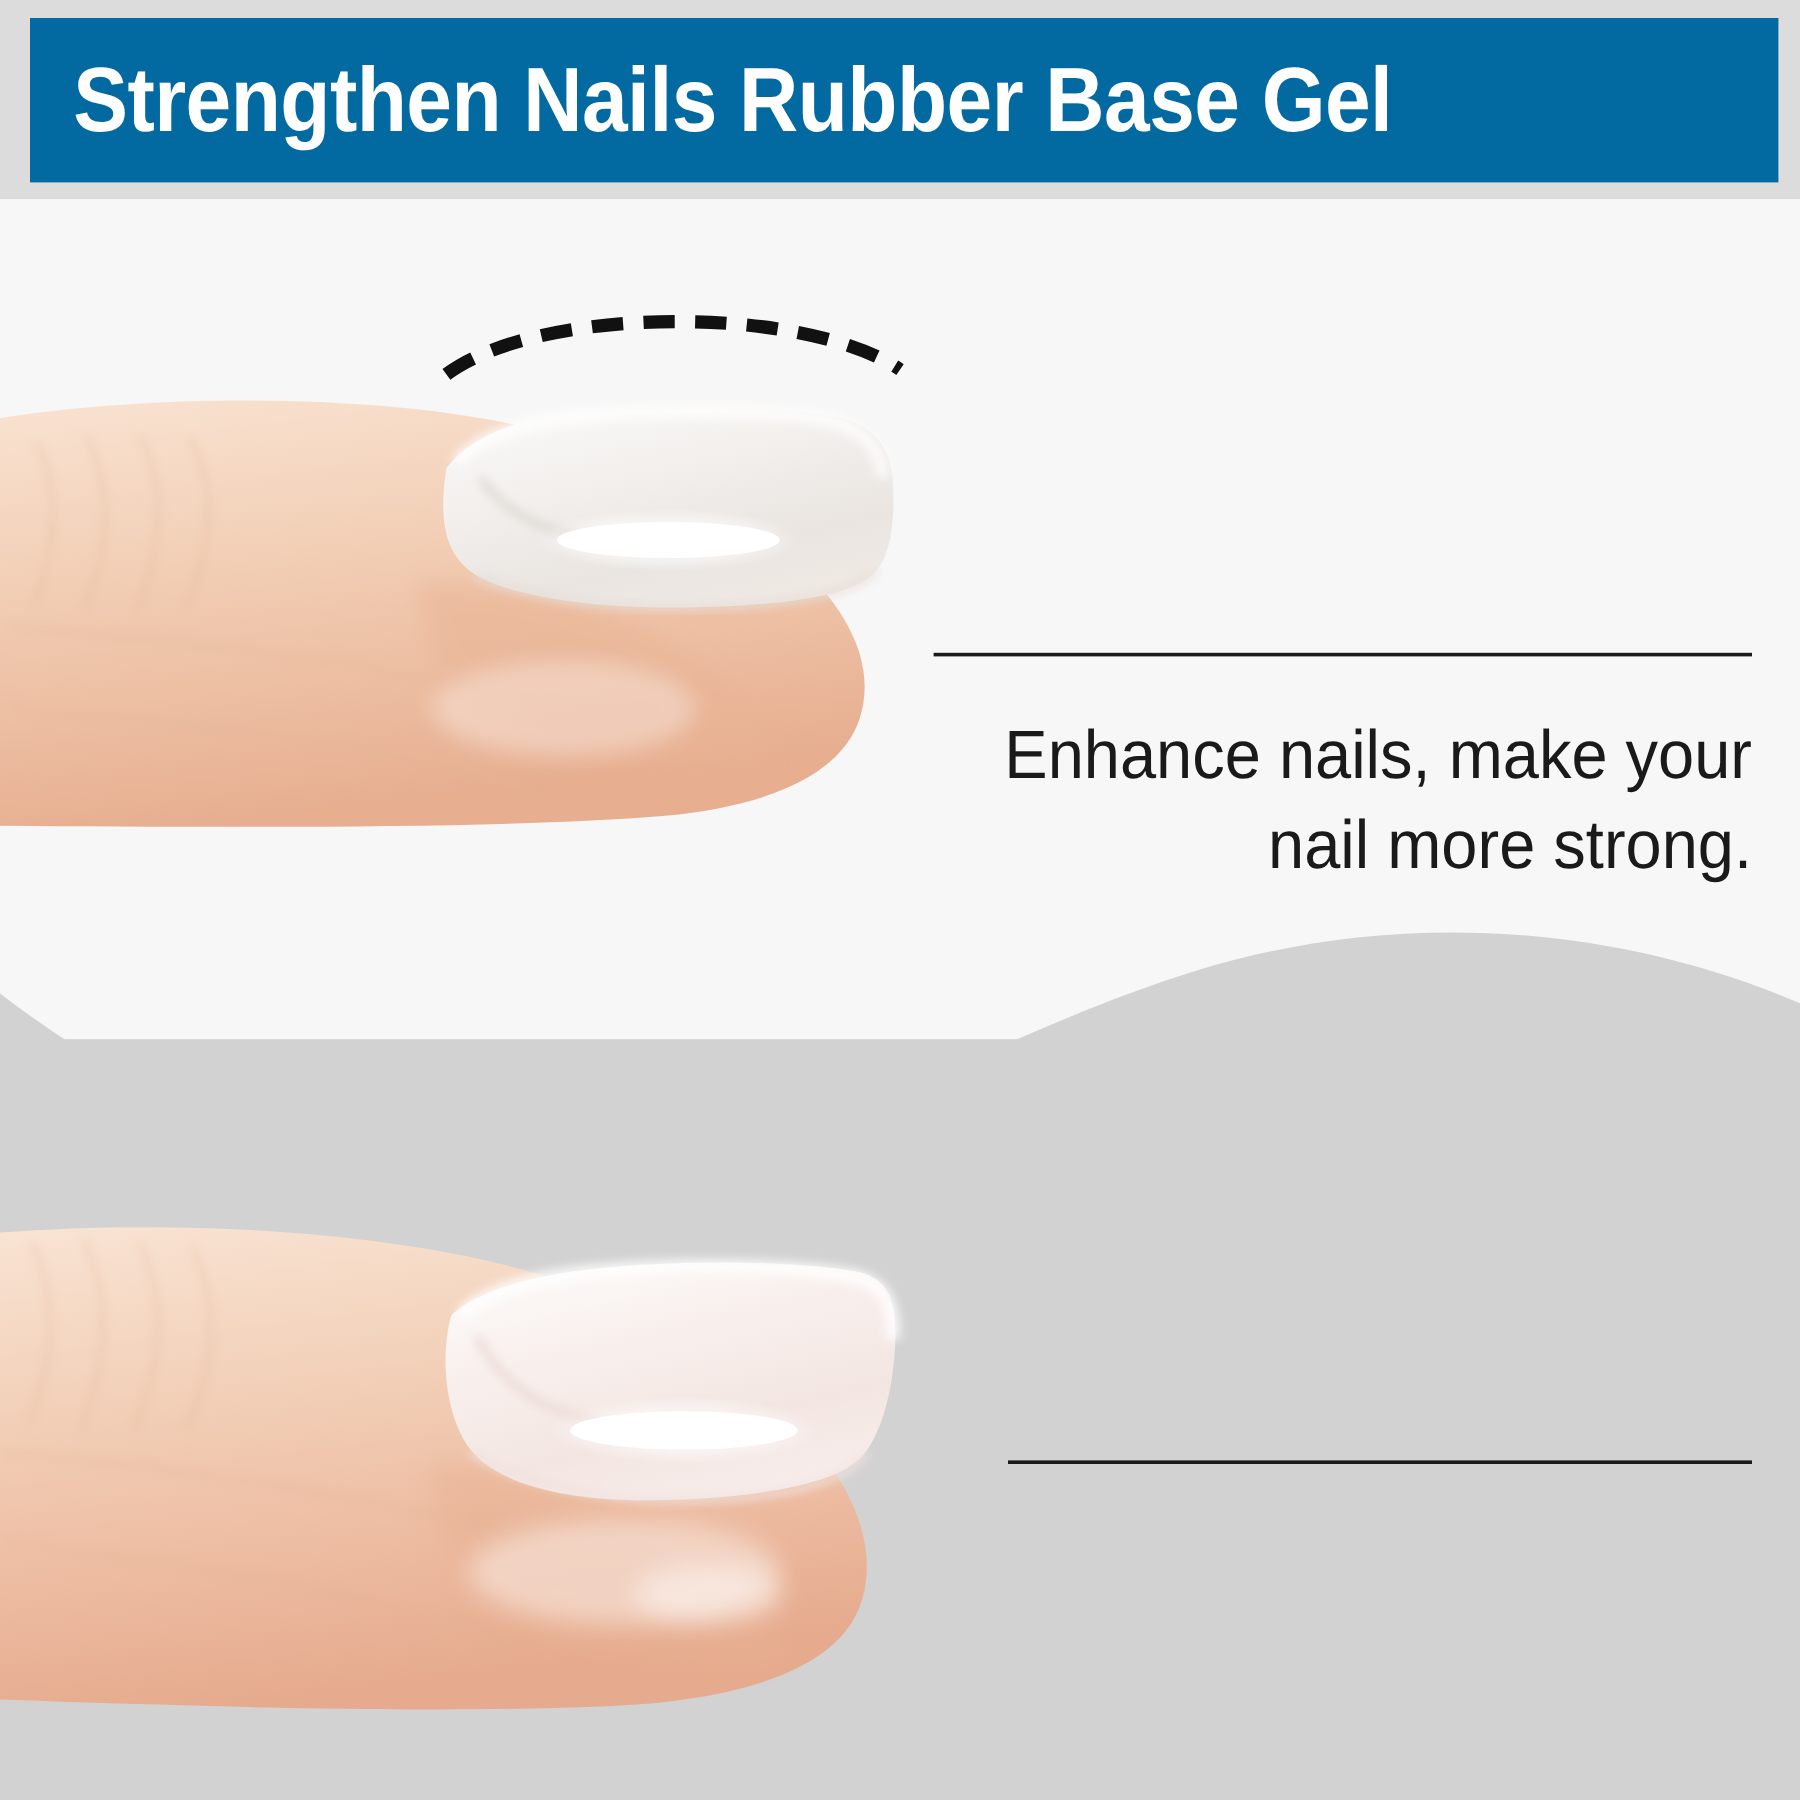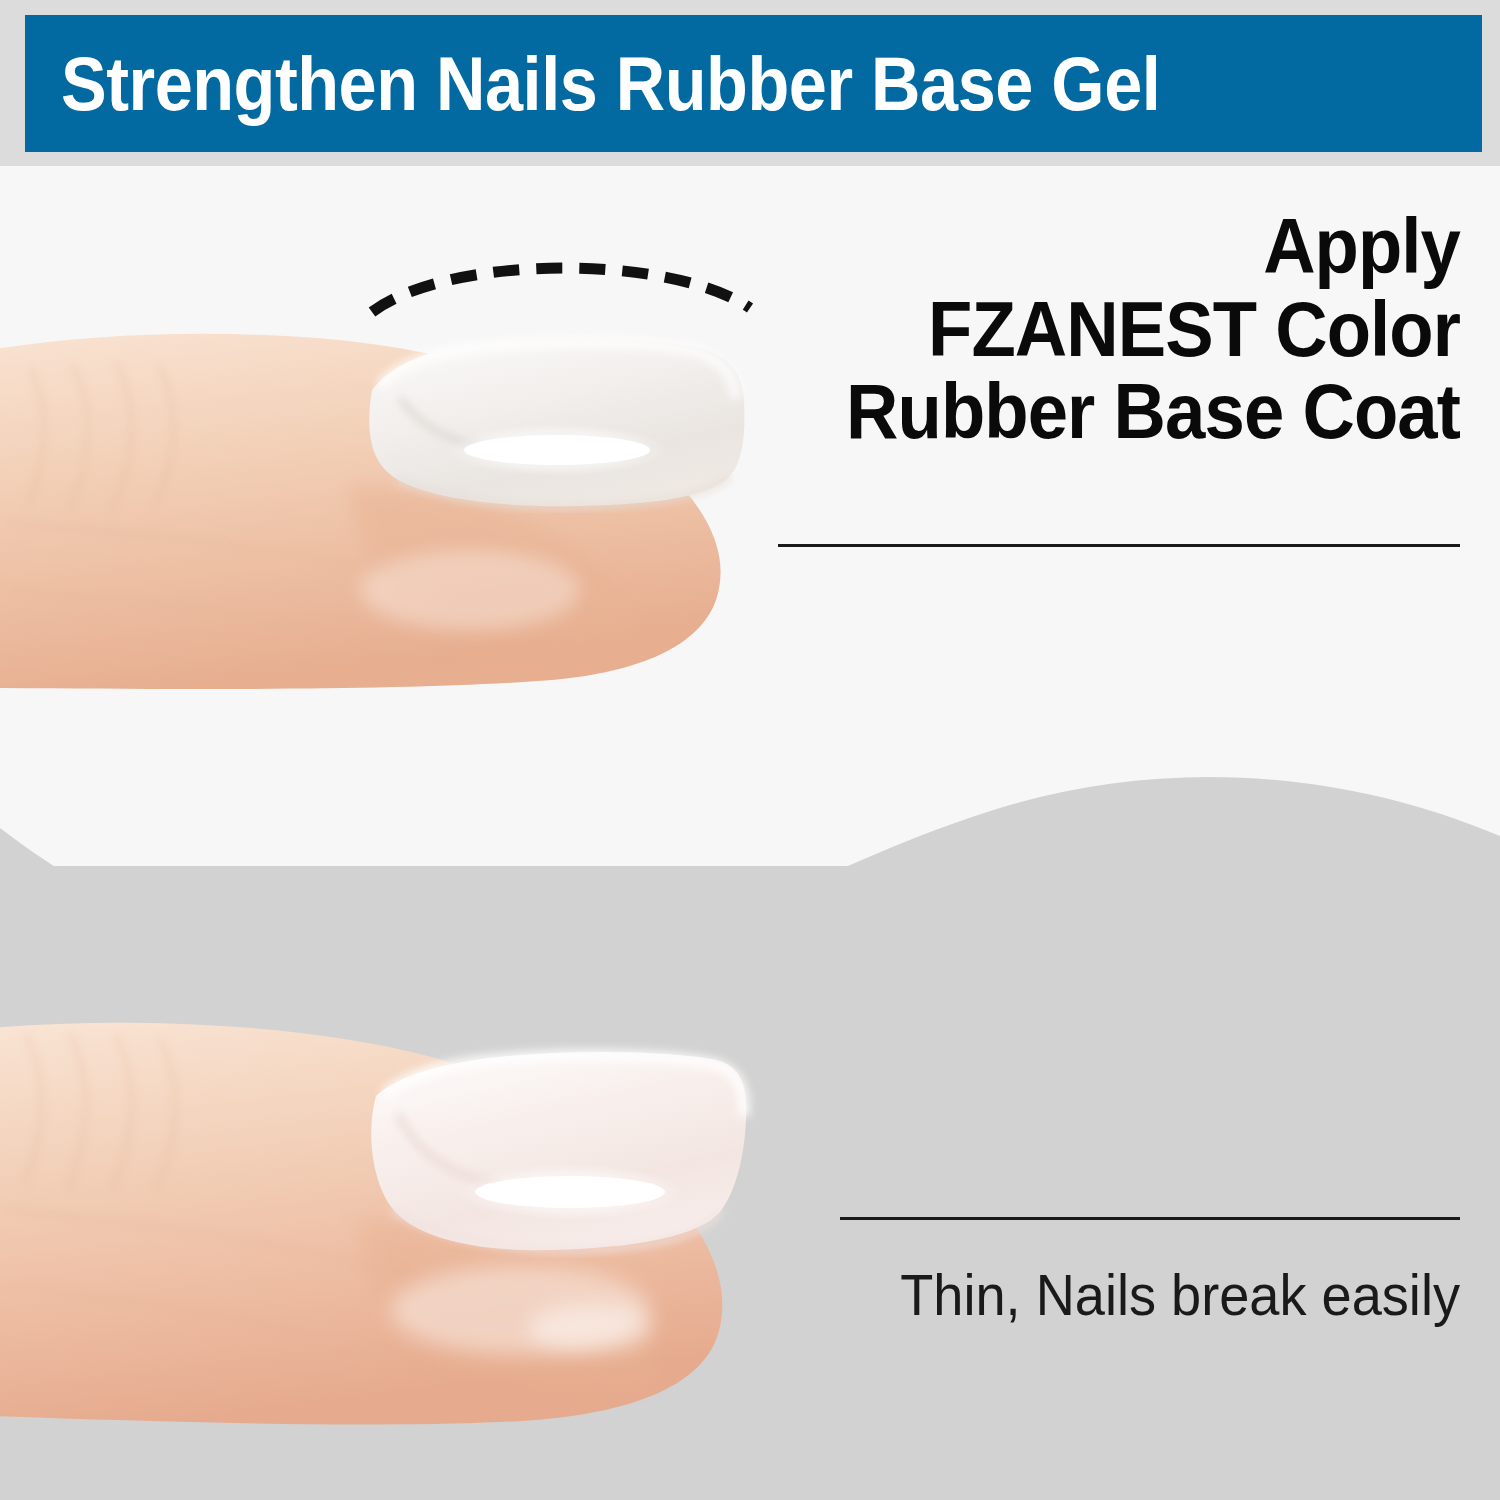--- a/index.html
+++ b/index.html
@@ -187,26 +187,25 @@
     <ellipse cx="557" cy="160" rx="93" ry="15" fill="#ffffff"></ellipse>
     <ellipse cx="557" cy="160" rx="110" ry="26" fill="url(#glowT)" opacity="0.8"></ellipse>
 
     <path d="M 396,190 C 440,208 510,218 582,216 C 654,214 708,206 730,186" fill="none" stroke="#e6ded8" stroke-width="6" opacity="0.9" filter="url(#softT)"></path>
   </svg>
 
   <svg class="dashed-arc" viewBox="0 0 400 90">
     <path d="M 12,72 C 90,14 310,14 390,68" fill="none" stroke="#111111" stroke-width="11" stroke-linecap="butt" stroke-dasharray="26 17"></path>
   </svg>
 
-  <div class="text-col" id="top-text">
-    <p class="headline">Apply</p>
-    <p class="headline">FZANEST Color</p>
-    <p class="headline">Rubber Base Coat</p>
+  <div class="rule" id="top-rule"></div>
+  <div class="text-col" id="top-sub">
+    <p class="subtext">Enhance nails, make your</p>
+    <p class="subtext">nail more strong.</p>
   </div>
-  <div class="rule" id="top-rule"></div>
 
   <div class="bottom-section"></div>
 
   <svg class="wave-divider" viewBox="0 0 1500 260" preserveAspectRatio="none">
     <path d="M 0,88 C 160,210 330,262 520,236 C 700,212 830,120 1000,68
              C 1150,22 1330,24 1500,96 L 1500,260 L 0,260 Z" fill="#d2d2d2"></path>
   </svg>
 
   <svg class="finger-art" id="finger-bottom" viewBox="0 0 790 420">
     <defs>
@@ -264,17 +263,14 @@
 
     <path d="M 398,104 C 416,142 450,166 498,174" fill="none" stroke="#ecdcd8" stroke-width="8" opacity="0.85" filter="url(#softB)"></path>
 
     <ellipse cx="570" cy="182" rx="95" ry="16" fill="#ffffff"></ellipse>
     <ellipse cx="570" cy="182" rx="112" ry="28" fill="url(#glowB)" opacity="0.8"></ellipse>
 
     <path d="M 392,200 C 430,224 492,240 566,240 C 648,240 706,226 722,200" fill="none" stroke="#f0e2de" stroke-width="6" opacity="0.9" filter="url(#softB)"></path>
   </svg>
 
   <div class="rule" id="bottom-rule"></div>
-  <div class="text-col" id="bottom-sub">
-    <p class="subtext">Thin, Nails break easily</p>
-  </div>
 
 </div>
 
 </body></html>

